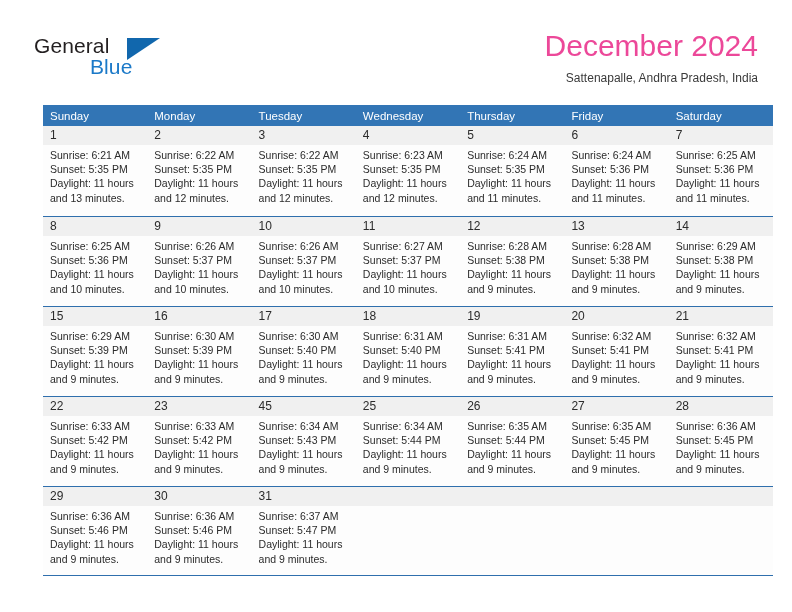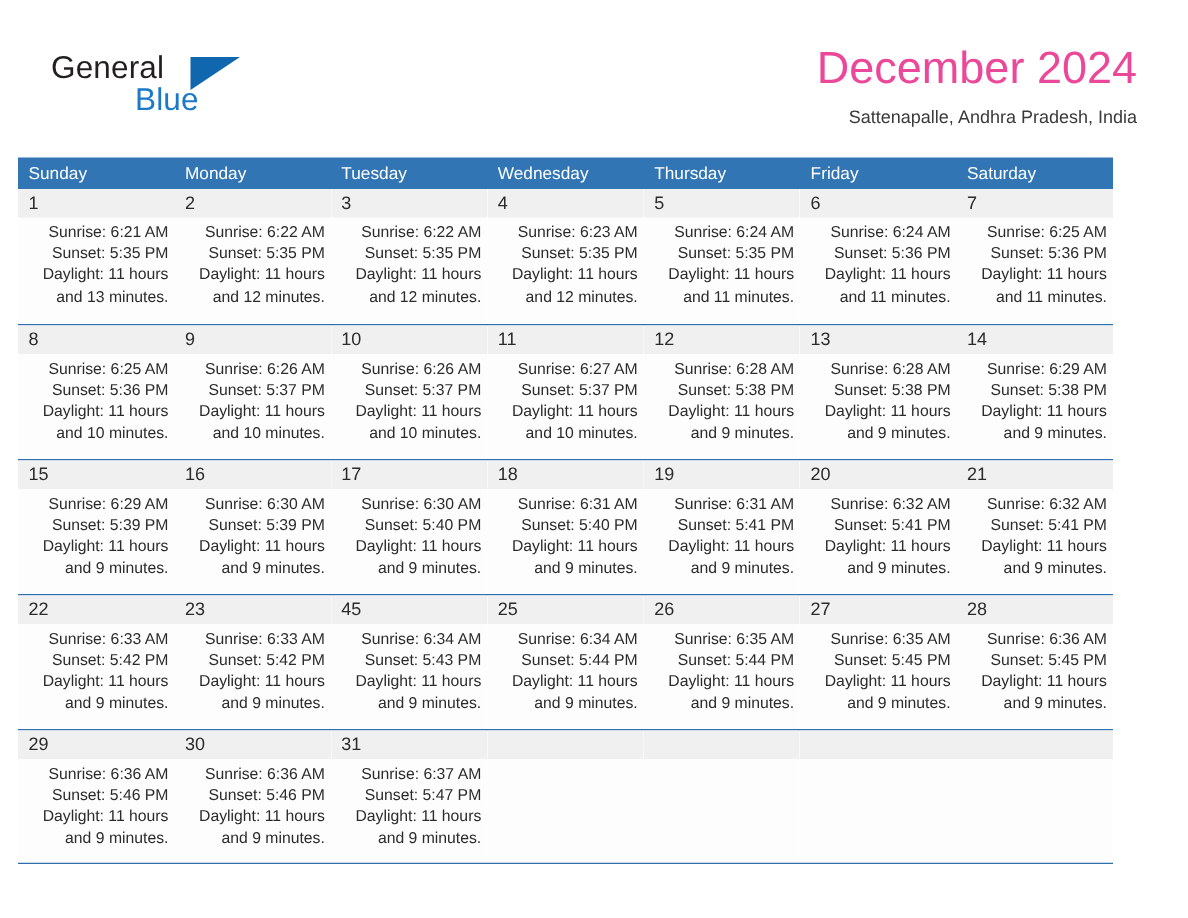--- a/index.html
+++ b/index.html
@@ -75,21 +75,21 @@
     font-weight: normal;
     color: #3a3a3a;
     line-height: 22px;
     margin-top: 3px;
     white-space: nowrap;
   }
 
   
   .calendar {
     position: absolute;
-    left: 12px;
+    left: 43px;
     top: 105px;
     width: 730px;
   }
 
   .weekday-row {
     display: flex;
     background: #3275b5;
   }
   .weekday-cell {
     flex: 1 1 0;
@@ -125,21 +125,20 @@
     background: #f0f0f0;
     font-size: 12px;
     color: #2b2b2b;
     line-height: 15px;
     padding: 2px 0 2px 7px;
     height: 19px;
     box-sizing: border-box;
   }
   .day-body {
     padding: 3px 4px 0 7px;
-    text-align: right;
   }
   .day-body .line {
     font-size: 10.5px;
     line-height: 14.2px;
     color: #2b2b2b;
     white-space: nowrap;
   }
 </style>
 </head>
 <body>

